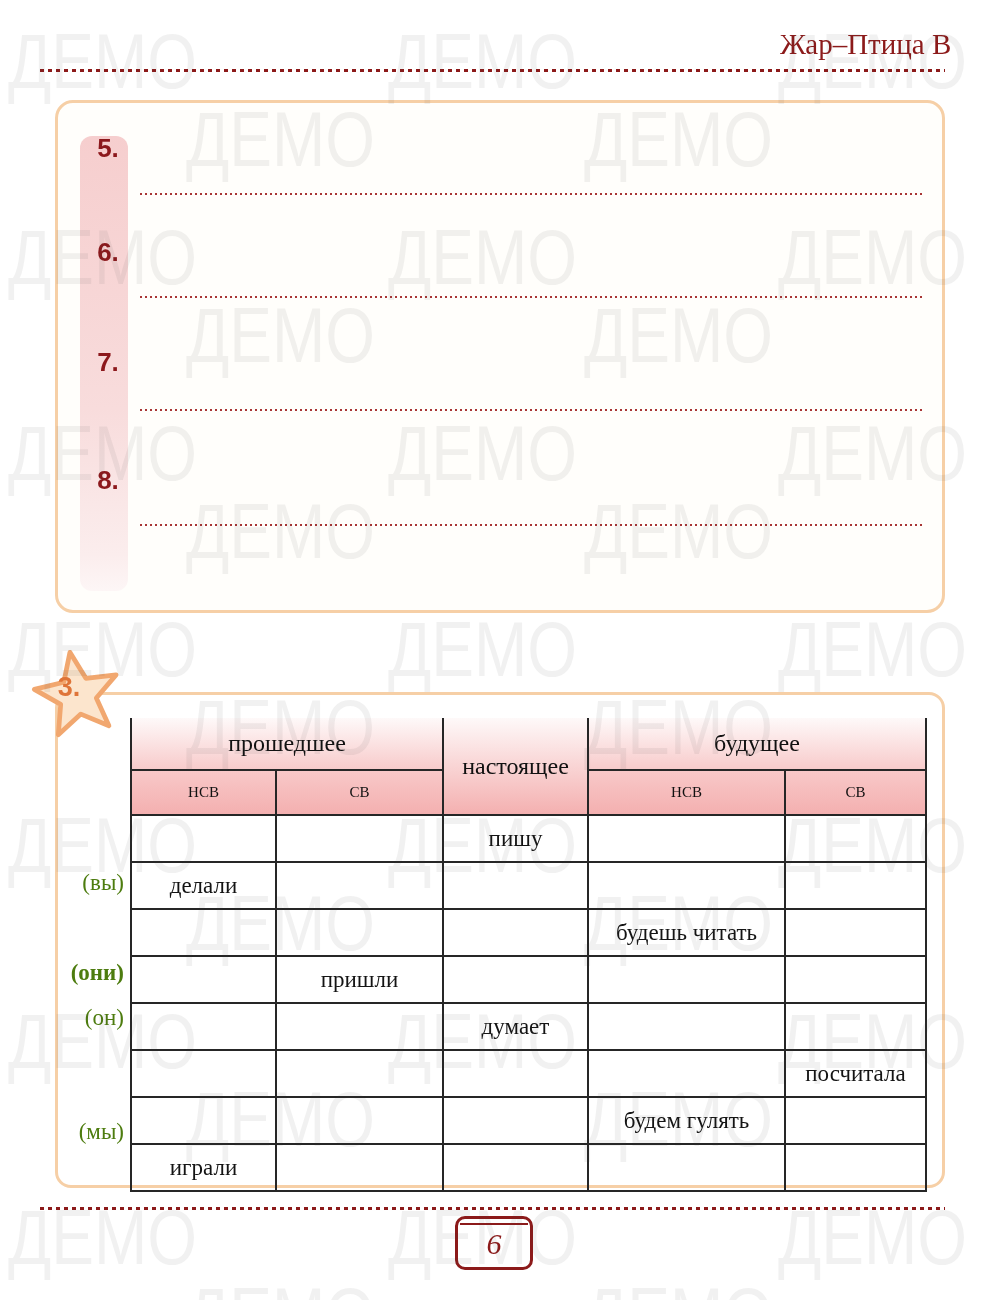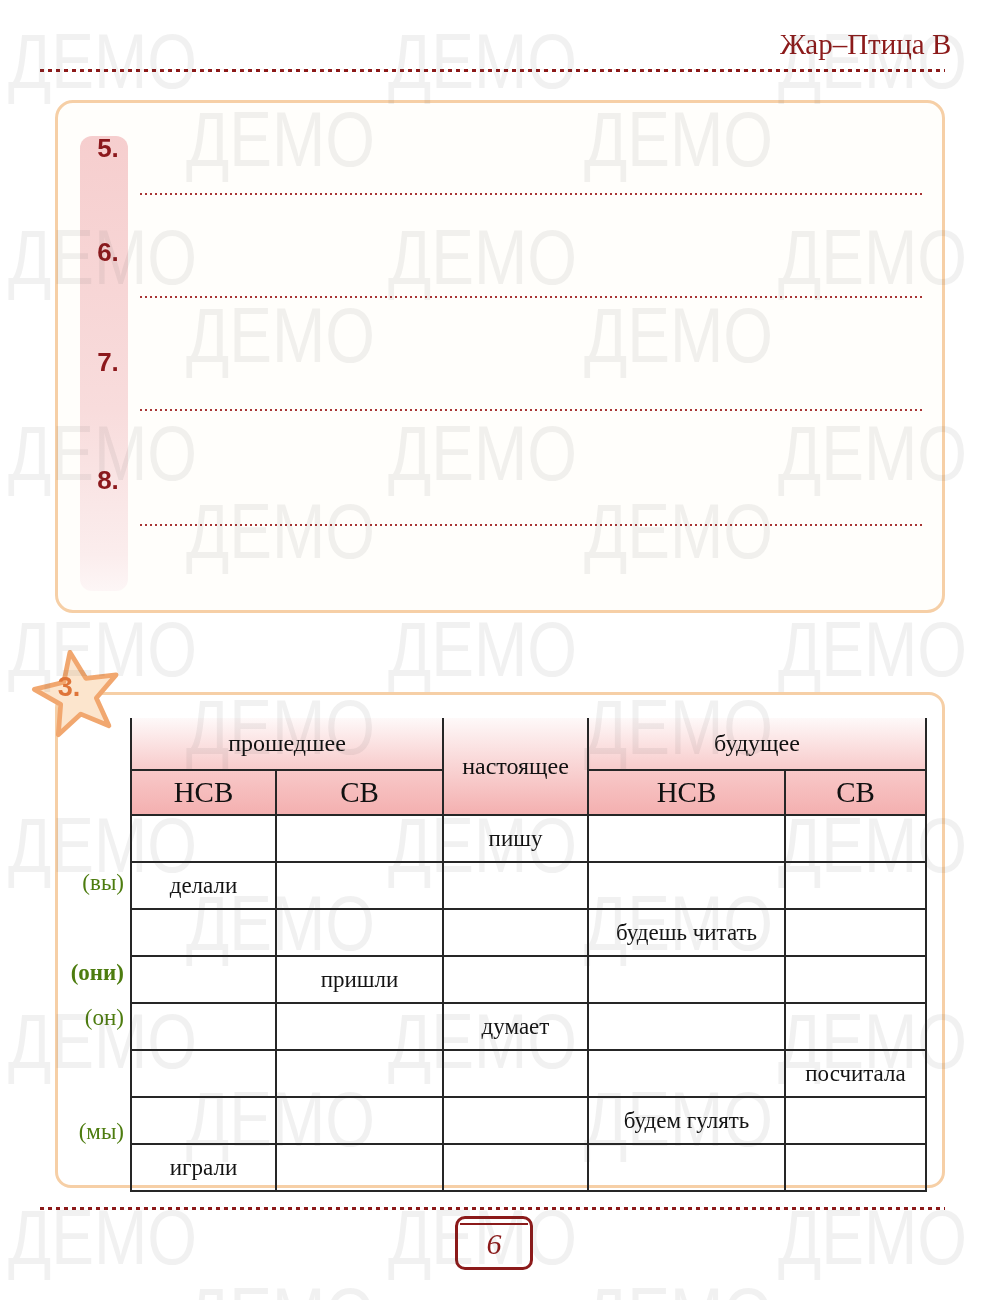--- a/index.html
+++ b/index.html
@@ -45,21 +45,21 @@
   .star-num{position:absolute;left:0;top:26px;width:78px;text-align:center;
       font-family:"Liberation Sans",sans-serif;font-weight:bold;font-size:27px;color:var(--orange-text);}
 
   
   table.grid{position:absolute;left:72px;top:23px;width:795px;border-collapse:collapse;
       table-layout:fixed;}
   table.grid th,table.grid td{border:2px solid var(--table-border);padding:0 4px;text-align:center;
       vertical-align:middle;font-weight:normal;overflow:hidden;white-space:nowrap;}
   table.grid th{border-top:none;font-size:24px;color:#111;}
   tr.hrow1 th{height:51px;background:linear-gradient(180deg,#FEF9F9 0%,#F8CBCB 100%);}
-  tr.hrow2 th{height:43px;font-size:29px;background:linear-gradient(180deg,#F8C8C8 0%,var(--header-pink) 100%);}
+  tr.hrow2 th{height:43px;font-size:15px;background:linear-gradient(180deg,#F8C8C8 0%,var(--header-pink) 100%);}
   th.hmid{background:linear-gradient(180deg,#FEF9F9 0%,var(--header-pink) 100%) !important;}
   table.grid td{height:45px;font-size:23px;color:#141414;background:transparent;}
   .row-label{position:absolute;left:6px;width:60px;height:30px;line-height:30px;text-align:right;
       font-size:23px;color:#4d7c0f;}
 
   
   .page-num-box{position:absolute;left:455px;top:1216px;width:72px;height:48px;background:#fff;
       border:3px solid var(--accent-red);border-radius:10px;z-index:2;}
   .pn-line{position:absolute;left:2px;right:2px;top:4px;height:2px;background:var(--accent-red);}
   .pn{position:absolute;left:0;right:0;top:8px;text-align:center;font-size:30px;font-style:italic;

